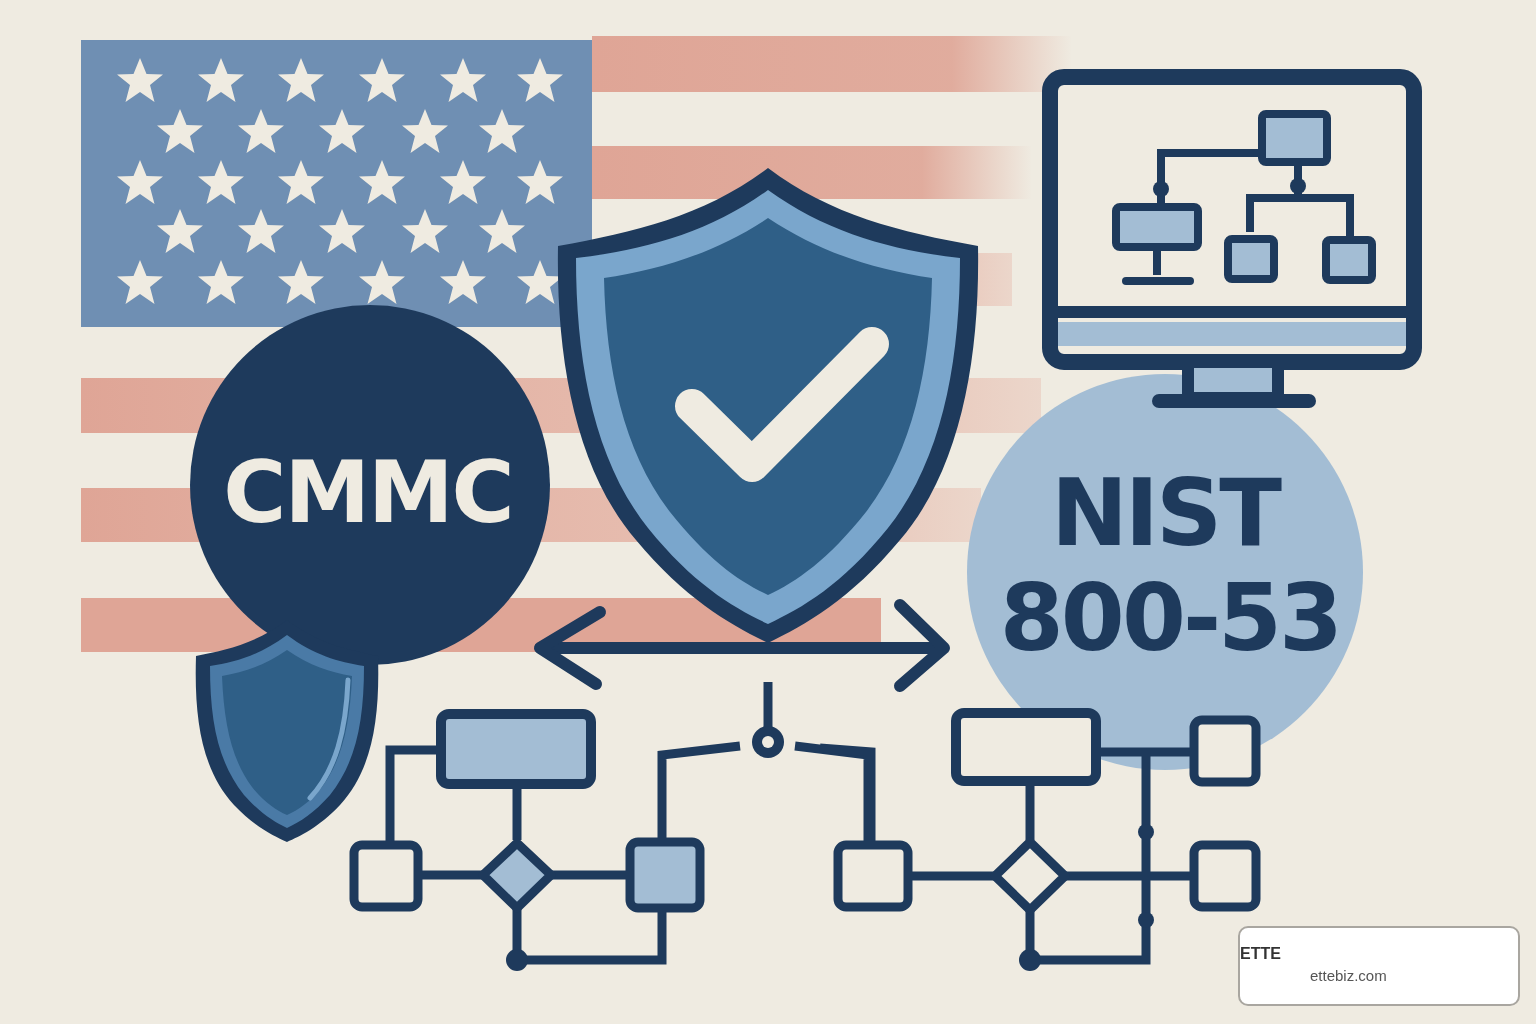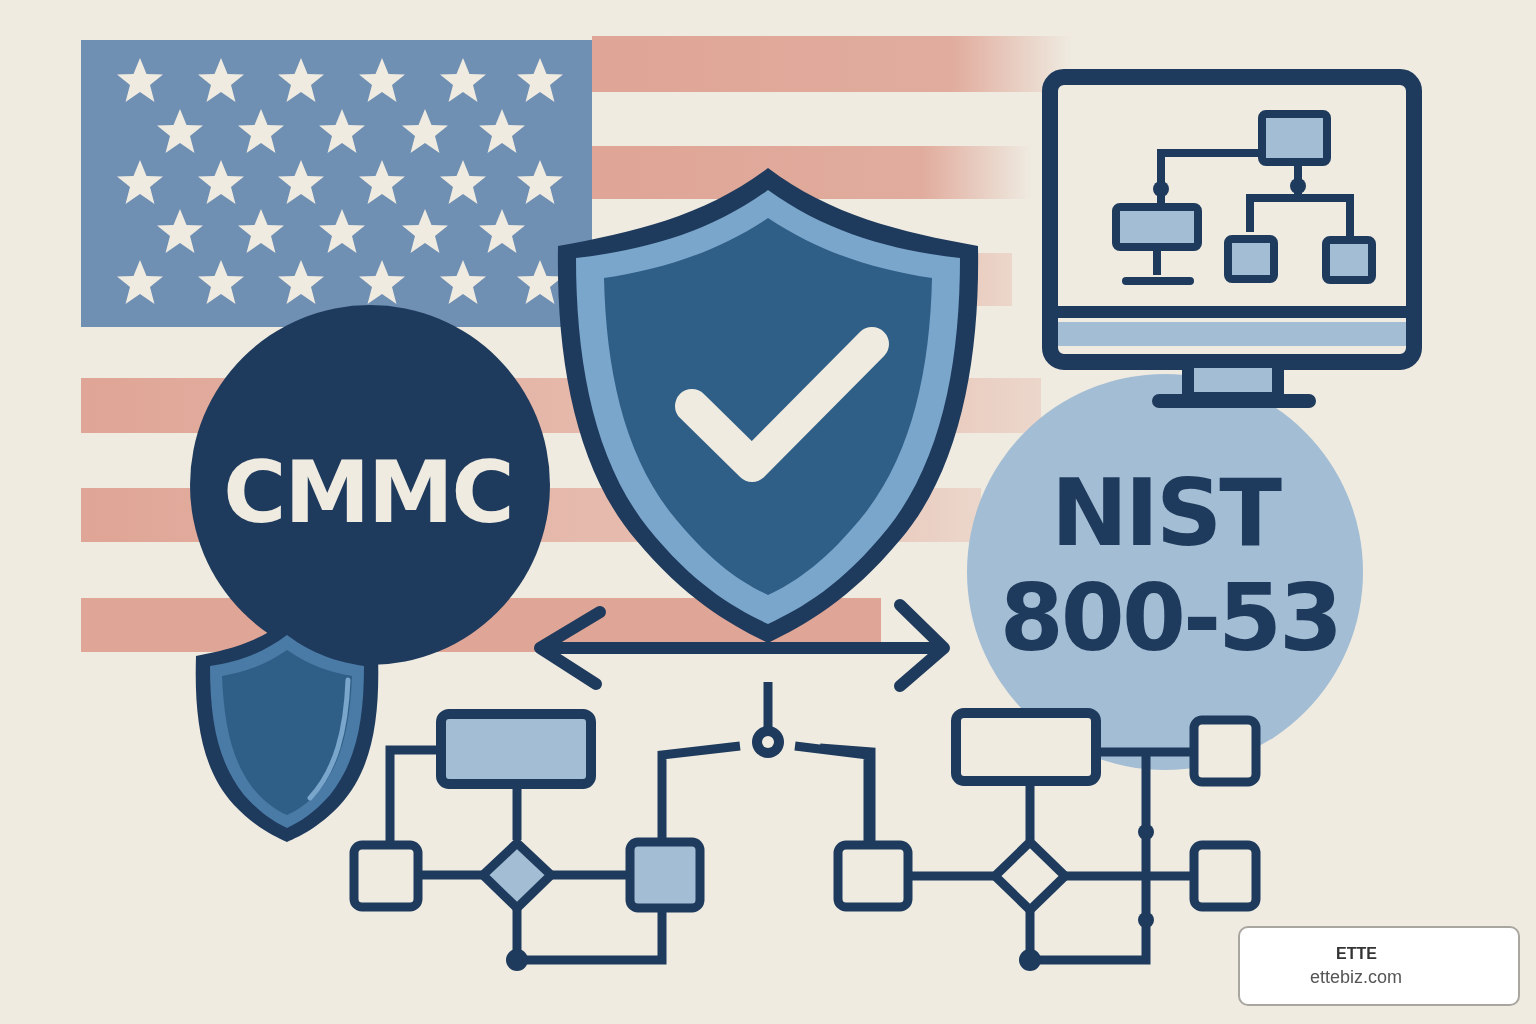--- a/index.html
+++ b/index.html
@@ -1,22 +1,22 @@
 <!DOCTYPE html>
 <html><head>
 <meta charset="utf-8">
 <style>
   html,body{margin:0;padding:0;}
   body{width:1536px;height:1024px;background:#efebe1;overflow:hidden;position:relative;font-family:"Liberation Sans",sans-serif;}
   #stage{position:absolute;left:0;top:0;width:1536px;height:1024px;}
   .label-cmmc{font-family:"DejaVu Sans","Liberation Sans",sans-serif;font-weight:bold;font-size:86px;fill:#efebe1;letter-spacing:-2px;}
   .label-nist{font-family:"DejaVu Sans","Liberation Sans",sans-serif;font-weight:bold;font-size:92px;fill:#1e3a5c;letter-spacing:-3px;}
   .watermark{position:absolute;left:1238px;top:926px;width:282px;height:80px;background:#ffffff;border:2px solid #a9a6a0;border-radius:10px;box-sizing:border-box;text-align:center;}
-  .wm-title{display:block;font-family:"Liberation Sans",sans-serif;font-weight:bold;font-size:16px;color:#333;margin-top:17px;padding-left:96px;text-align:left;}
-  .wm-sub{display:block;font-family:"Liberation Sans",sans-serif;font-size:18px;color:#555;margin-top:4px;padding-left:70px;text-align:left;}
+  .wm-title{display:block;font-family:"Liberation Sans",sans-serif;font-weight:bold;font-size:16px;color:#333;margin-top:17px;text-align:left;}
+  .wm-sub{display:block;font-family:"Liberation Sans",sans-serif;font-size:15px;color:#555;margin-top:4px;padding-left:70px;text-align:left;}
 </style>
 </head>
 <body>
 
 <svg id="stage" viewBox="0 0 1536 1024" xmlns="http://www.w3.org/2000/svg">
   <defs>
     <linearGradient id="fadeR" x1="0" x2="1" y1="0" y2="0">
       <stop offset="0" stop-color="#dfa596" stop-opacity="1"></stop>
       <stop offset="0.75" stop-color="#dfa596" stop-opacity="0.9"></stop>
       <stop offset="1" stop-color="#dfa596" stop-opacity="0"></stop>

